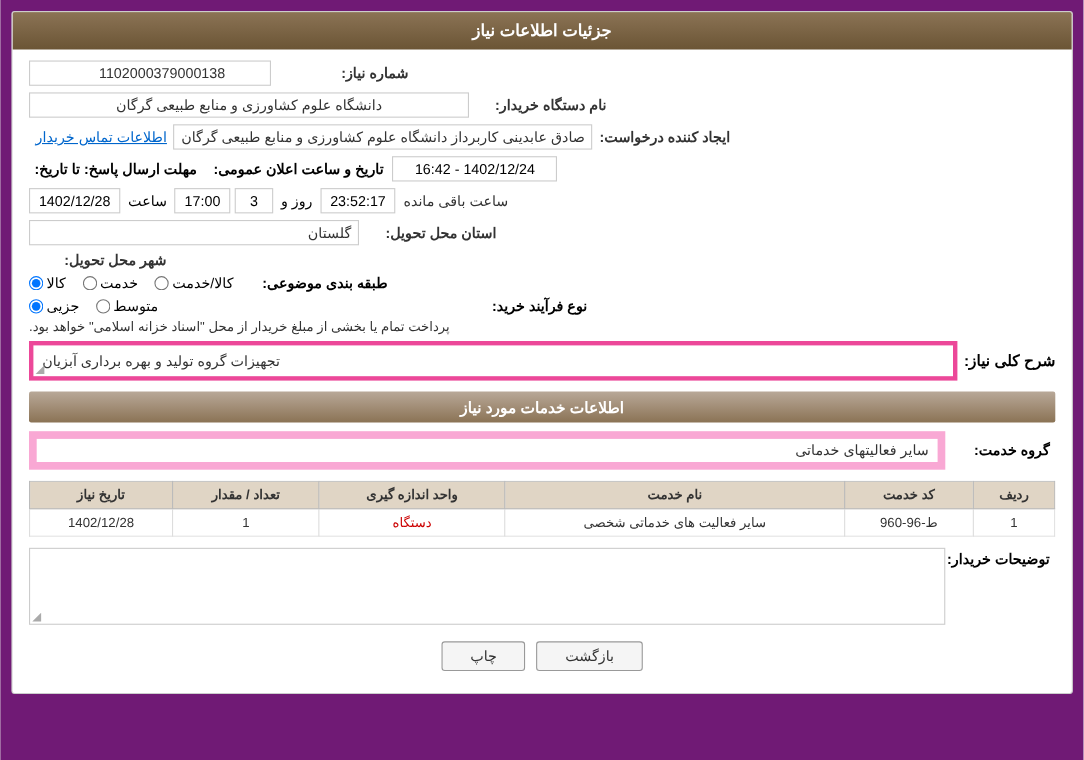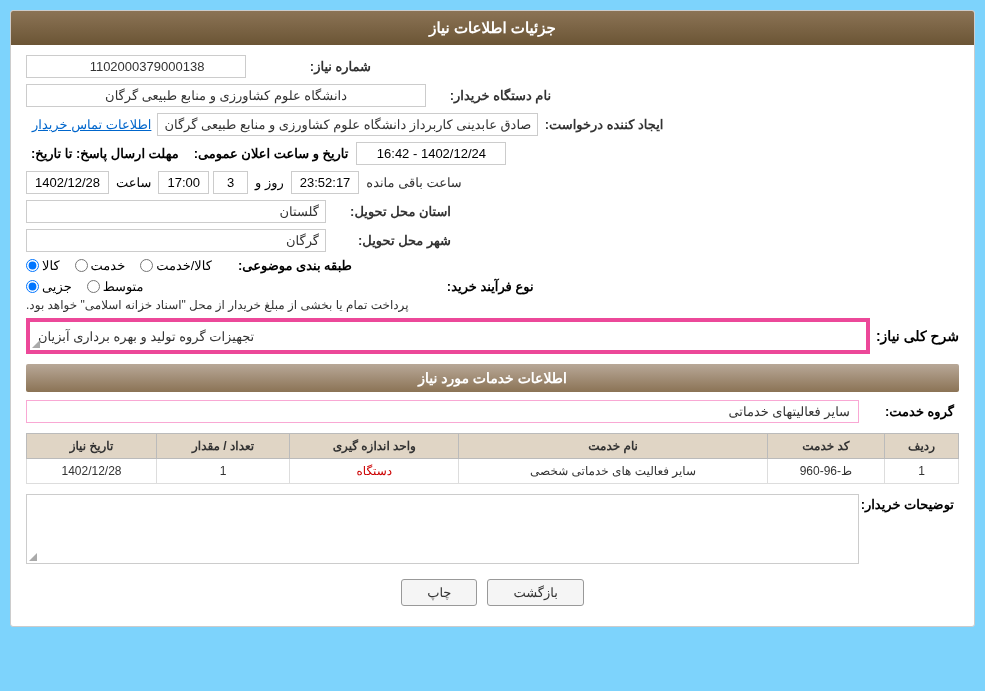--- a/index.html
+++ b/index.html
@@ -5,21 +5,21 @@
     * { box-sizing: border-box; margin: 0; padding: 0; }
     body {
       font-family: Tahoma, Arial, sans-serif;
       font-size: 13px;
       background: #e8e8e8;
       direction: rtl;
     }
     .page-wrapper {
       width: 985px;
       min-height: 691px;
-      background: #7dd3fc;
+      background: #701a75;
       padding: 10px;
       margin-left: 24px;
     }
     .main-card {
       background: #fff;
       border: 1px solid #ccc;
       border-radius: 3px;
       overflow: hidden;
     }
     .card-header {
@@ -206,21 +206,21 @@
       margin-bottom: 10px;
     }
     .khedmat-label {
       font-weight: bold;
       min-width: 100px;
       text-align: right;
       padding-right: 5px;
     }
     .khedmat-value {
       flex: 1;
-      border: 1px solid #f9a8d4;
+      border: 7px solid #f9a8d4;
       padding: 3px 8px;
       text-align: right;
       color: #333;
       background: #fff;
     }
 
     
     .table-wrapper {
       margin-bottom: 10px;
       overflow-x: auto;
@@ -356,21 +356,20 @@
         <span class="time-box">1402/12/28</span>
       </div>
 
       <div class="info-row">
         <span class="info-label">استان محل تحویل:</span>
         <span class="info-value" style="min-width:300px;text-align:right;">گلستان</span>
       </div>
 
       <div class="info-row">
         <span class="info-label">شهر محل تحویل:</span>
-        <span class="info-value" style="min-width:300px;text-align:right;">گرگان</span>
       </div>
 
       <div class="radio-row">
         <span class="radio-label-main">طبقه بندی موضوعی:</span>
         <div class="radio-group">
           <div class="radio-item">
             <span>کالا/خدمت</span>
             <input type="radio" name="tabaqe" style="">
           </div>
           <div class="radio-item">

